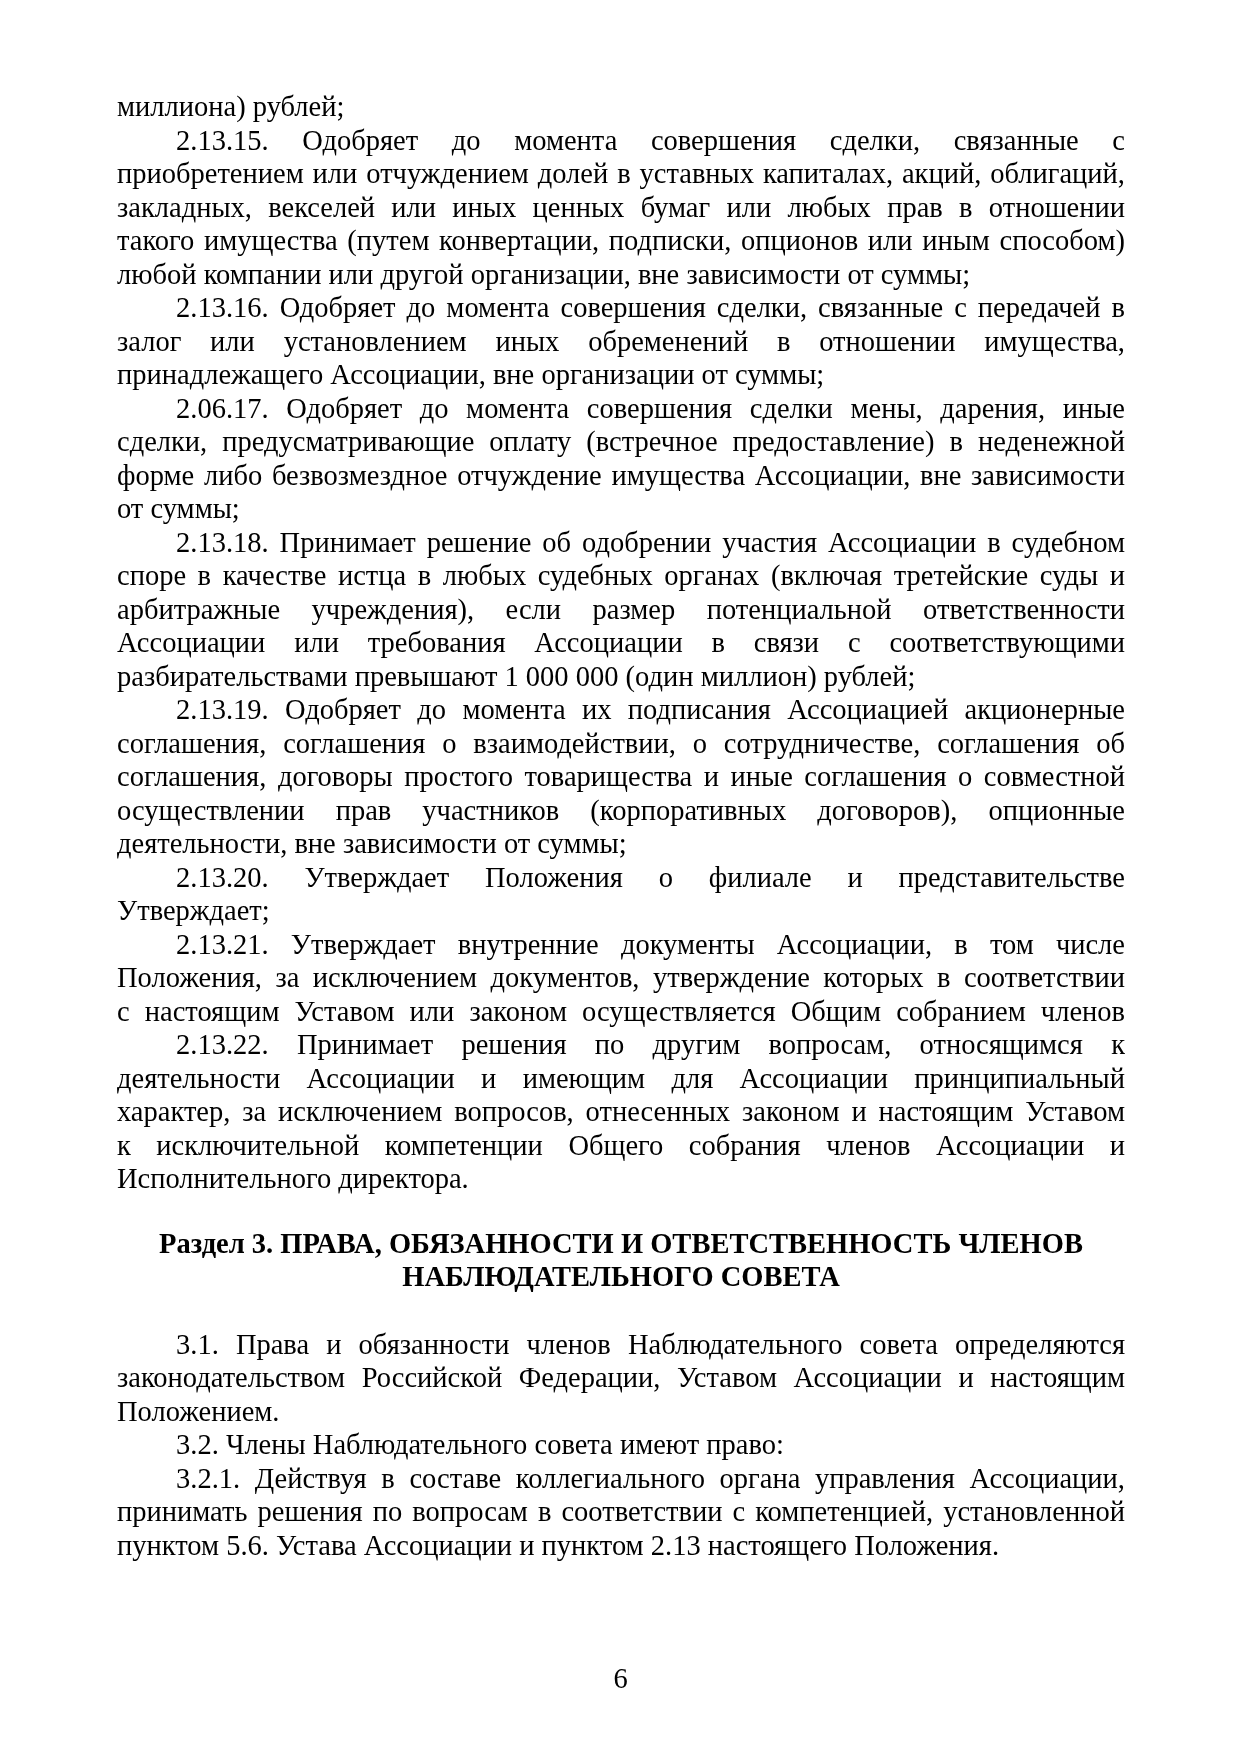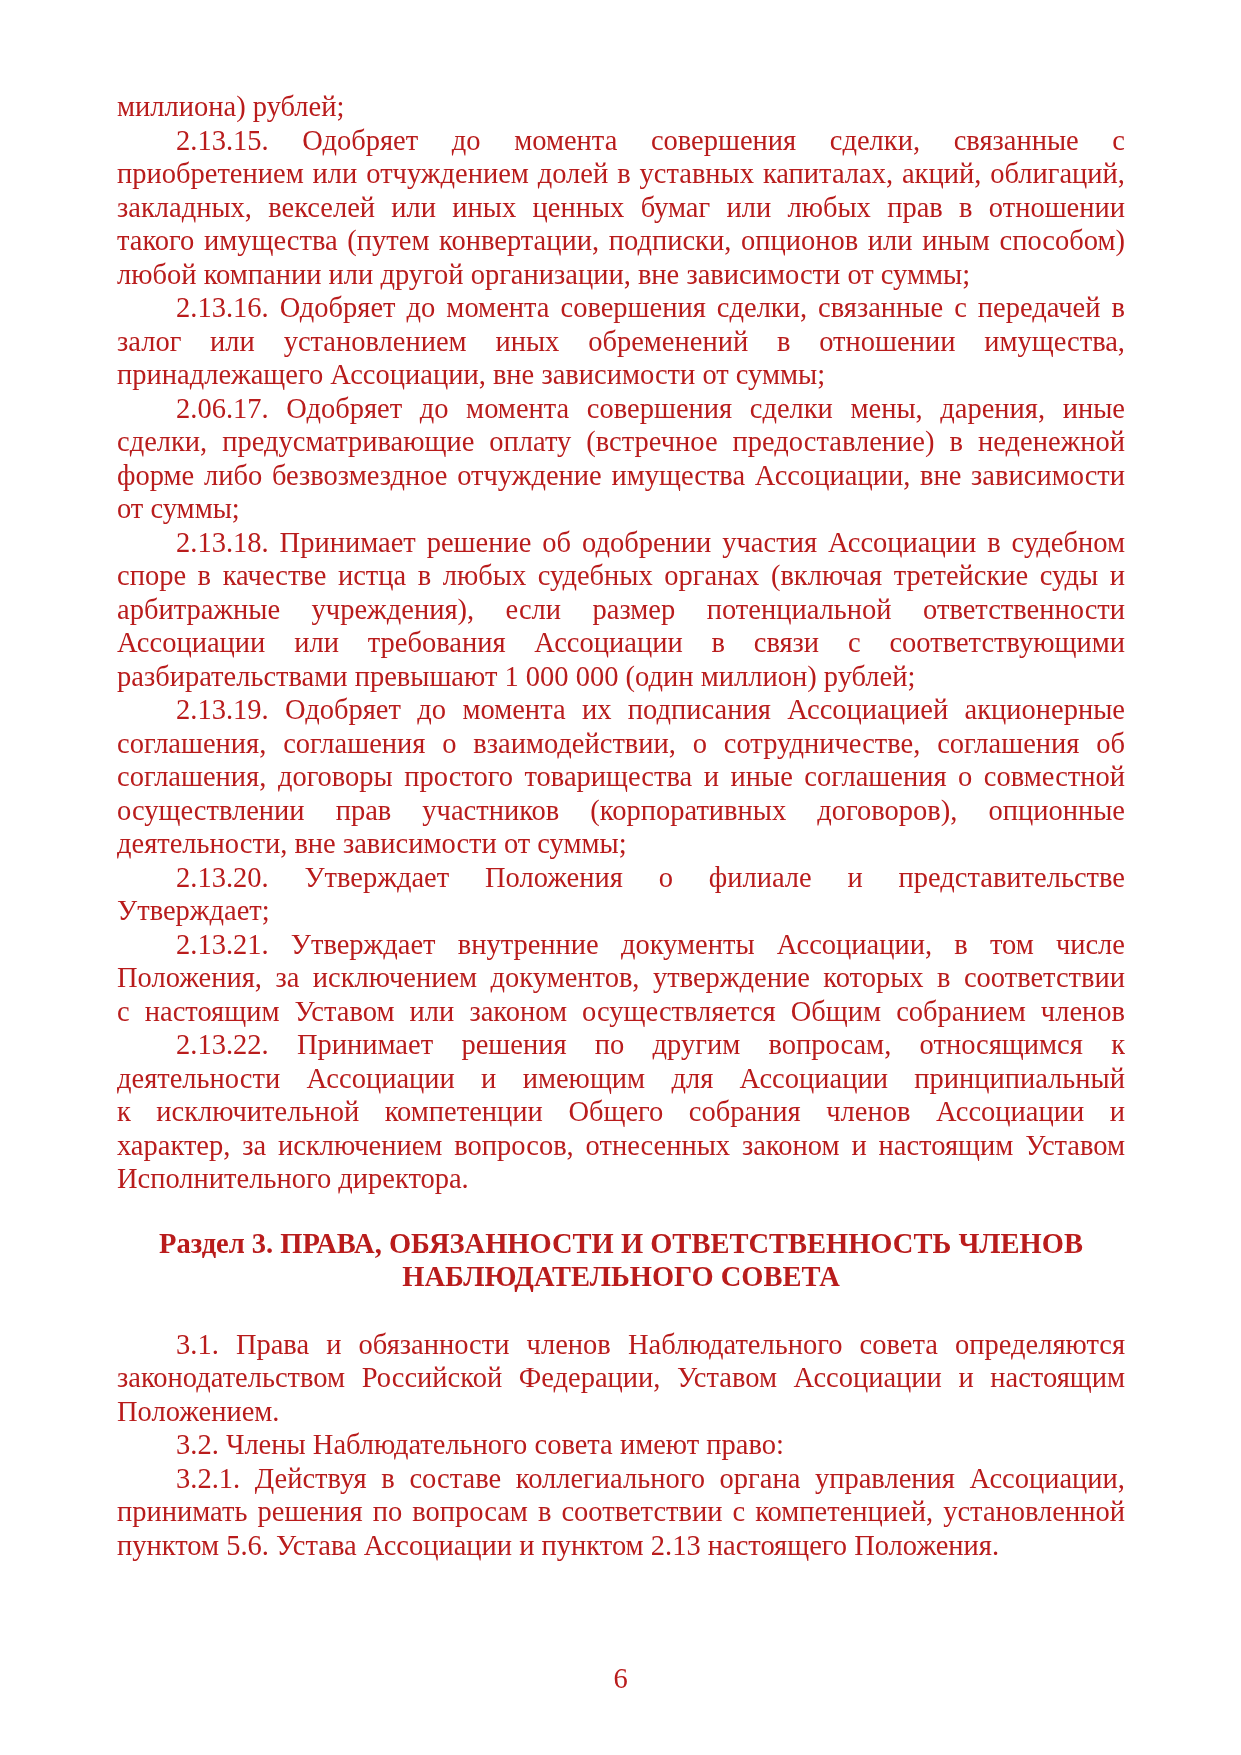--- a/index.html
+++ b/index.html
@@ -6,21 +6,21 @@
   html, body {
     margin: 0;
     padding: 0;
     background: #ffffff;
   }
   .page {
     position: relative;
     width: 1241px;
     height: 1755px;
     background: #ffffff;
-    color: #b91c1c;
+    color: #000000;
     font-family: "Liberation Serif", "DejaVu Serif", serif;
     font-size: 28.5px;
     line-height: 33.5px;
     overflow: hidden;
     box-sizing: border-box;
     padding: 90px 116px 0 117px;
   }
   .para { margin: 0; }
   .line {
     width: 1008px;
@@ -62,21 +62,21 @@
       <div class="para">
         <div class="line ind">2.13.15. Одобряет до момента совершения сделки, связанные с</div>
         <div class="line">приобретением или отчуждением долей в уставных капиталах, акций, облигаций,</div>
         <div class="line">закладных, векселей или иных ценных бумаг или любых прав в отношении</div>
         <div class="line">такого имущества (путем конвертации, подписки, опционов или иным способом)</div>
         <div class="line end">любой компании или другой организации, вне зависимости от суммы;</div>
       </div>
       <div class="para">
         <div class="line ind">2.13.16. Одобряет до момента совершения сделки, связанные с передачей в</div>
         <div class="line">залог или установлением иных обременений в отношении имущества,</div>
-        <div class="line end">принадлежащего Ассоциации, вне зависимости от суммы;</div>
+        <div class="line end">принадлежащего Ассоциации, вне организации от суммы;</div>
       </div>
       <div class="para">
         <div class="line ind">2.06.17. Одобряет до момента совершения сделки мены, дарения, иные</div>
         <div class="line">сделки, предусматривающие оплату (встречное предоставление) в неденежной</div>
         <div class="line">форме либо безвозмездное отчуждение имущества Ассоциации, вне зависимости</div>
         <div class="line end">от суммы;</div>
       </div>
       <div class="para">
         <div class="line ind">2.13.18. Принимает решение об одобрении участия Ассоциации в судебном</div>
         <div class="line">споре в качестве истца в любых судебных органах (включая третейские суды и</div>
@@ -96,22 +96,22 @@
         <div class="line end">Утверждает;</div>
       </div>
       <div class="para">
         <div class="line ind">2.13.21. Утверждает внутренние документы Ассоциации, в том числе</div>
         <div class="line">Положения, за исключением документов, утверждение которых в соответствии</div>
         <div class="line">с настоящим Уставом или законом осуществляется Общим собранием членов</div>
       </div>
       <div class="para">
         <div class="line ind">2.13.22. Принимает решения по другим вопросам, относящимся к</div>
         <div class="line">деятельности Ассоциации и имеющим для Ассоциации принципиальный</div>
+        <div class="line">характер, за исключением вопросов, отнесенных законом и настоящим Уставом</div>
         <div class="line">к исключительной компетенции Общего собрания членов Ассоциации и</div>
-        <div class="line">характер, за исключением вопросов, отнесенных законом и настоящим Уставом</div>
         <div class="line end">Исполнительного директора.</div>
       </div>
       <div class="heading">
         <div class="line">Раздел 3. ПРАВА, ОБЯЗАННОСТИ И ОТВЕТСТВЕННОСТЬ ЧЛЕНОВ</div>
         <div class="line">НАБЛЮДАТЕЛЬНОГО СОВЕТА</div>
       </div>
       <div class="para">
         <div class="line ind">3.1. Права и обязанности членов Наблюдательного совета определяются</div>
         <div class="line">законодательством Российской Федерации, Уставом Ассоциации и настоящим</div>
         <div class="line end">Положением.</div>

